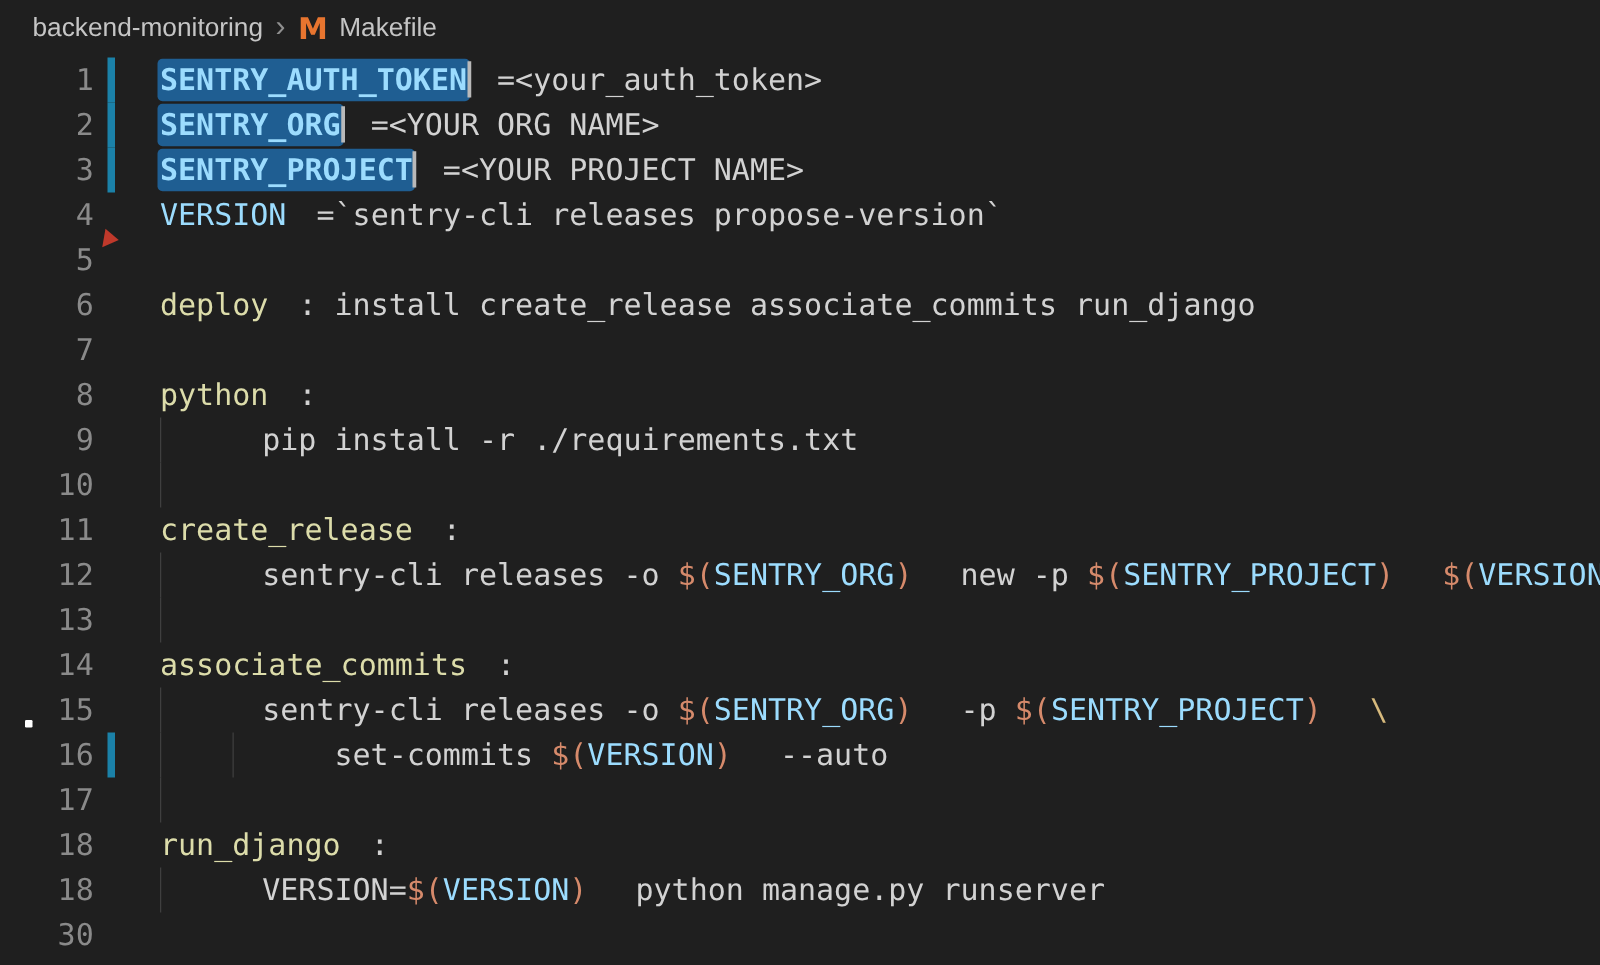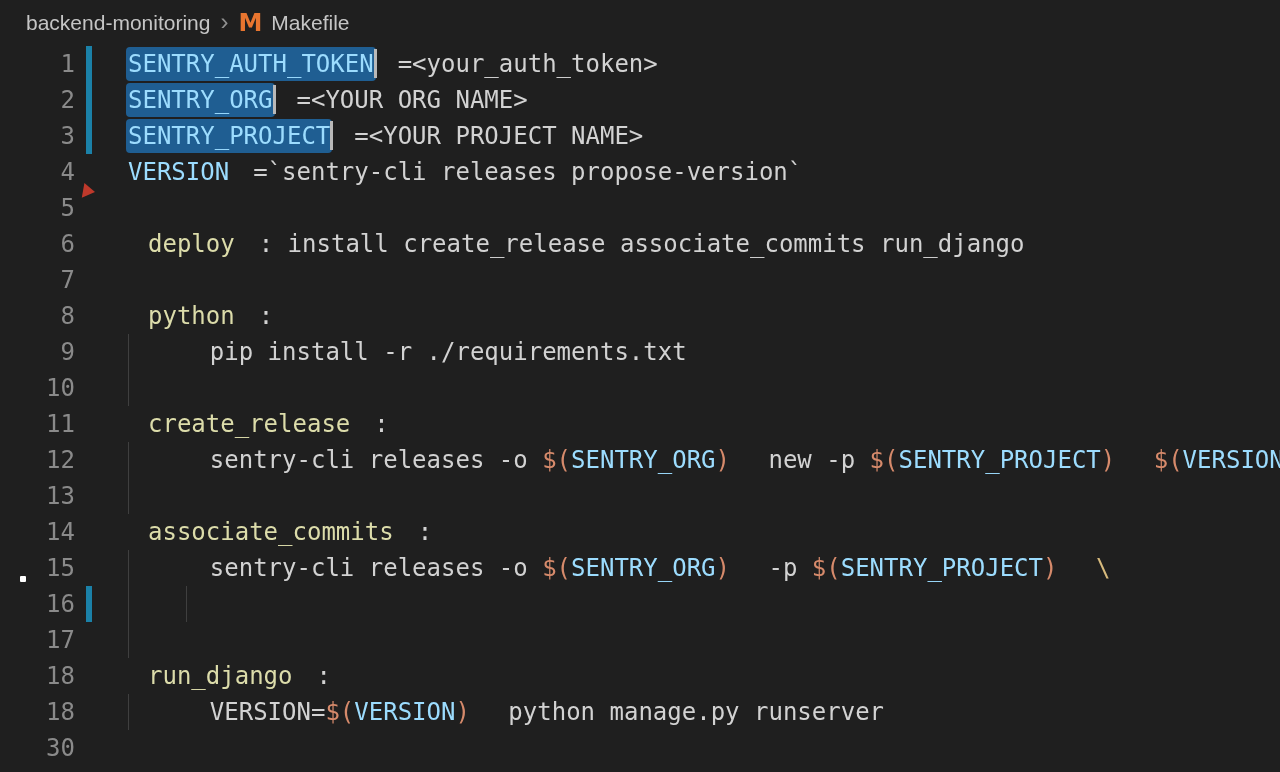--- a/index.html
+++ b/index.html
@@ -76,28 +76,29 @@
     position:absolute;top:0;bottom:0;width:1px;
     background:var(--indent_guide);
   }
   .code{
     position:absolute;left:128px;top:0;height:36px;
     white-space:pre;
     color:var(--text_plain);
   }
   .tk-plain{color:var(--text_plain);padding-left:24px;}
   .tk-var{color:var(--text_variable);}
-  .tk-target{color:var(--text_target);margin-left:20px;}
+  .tk-target{color:var(--text_target);}
   .tk-punct{color:var(--text_punct);}
   .tk-esc{color:var(--text_escape);}
   .sel{
     background:var(--selection_bg);
     border-radius:4px;
     padding:3px 2px;
     margin:16px -2px;
+    font-weight:bold;
   }
   .cursor{
     display:inline-block;
     width:3px;margin-right:-3px;
     height:29px;
     vertical-align:-6px;
     background:var(--cursor);
   }
   
   .red-marker{
@@ -140,21 +141,21 @@
       <div class="row"><div class="gutter">6</div><div class="code"><span class="tk-target">deploy</span><span class="tk-plain">: install create_release associate_commits run_django</span></div></div>
       <div class="row"><div class="gutter">7</div><div class="code"></div></div>
       <div class="row"><div class="gutter">8</div><div class="code"><span class="tk-target">python</span><span class="tk-plain">:</span></div></div>
       <div class="row"><div class="gutter">9</div><div class="guide" style="left: 128px;"></div><div class="code"><span class="tk-plain">    pip install -r ./requirements.txt</span></div></div>
       <div class="row"><div class="gutter">10</div><div class="guide" style="left: 128px;"></div><div class="code"></div></div>
       <div class="row"><div class="gutter">11</div><div class="code"><span class="tk-target">create_release</span><span class="tk-plain">:</span></div></div>
       <div class="row"><div class="gutter">12</div><div class="guide" style="left: 128px;"></div><div class="code"><span class="tk-plain">    sentry-cli releases -o </span><span class="tk-punct">$(</span><span class="tk-var">SENTRY_ORG</span><span class="tk-punct">)</span><span class="tk-plain"> new -p </span><span class="tk-punct">$(</span><span class="tk-var">SENTRY_PROJECT</span><span class="tk-punct">)</span><span class="tk-plain"> </span><span class="tk-punct">$(</span><span class="tk-var">VERSION</span><span class="tk-punct">)</span></div></div>
       <div class="row"><div class="gutter">13</div><div class="guide" style="left: 128px;"></div><div class="code"></div></div>
       <div class="row"><div class="gutter">14</div><div class="code"><span class="tk-target">associate_commits</span><span class="tk-plain">:</span></div></div>
       <div class="row"><div class="gutter">15</div><div class="guide" style="left: 128px;"></div><div class="code"><span class="tk-plain">    sentry-cli releases -o </span><span class="tk-punct">$(</span><span class="tk-var">SENTRY_ORG</span><span class="tk-punct">)</span><span class="tk-plain"> -p </span><span class="tk-punct">$(</span><span class="tk-var">SENTRY_PROJECT</span><span class="tk-punct">)</span><span class="tk-plain"> </span><span class="tk-esc">\</span></div></div>
-      <div class="row"><div class="gutter">16</div><div class="modbar"></div><div class="guide" style="left: 128px;"></div><div class="guide" style="left: 185.8px;"></div></div>
+      <div class="row"><div class="gutter">16</div><div class="modbar"></div><div class="guide" style="left: 128px;"></div><div class="guide" style="left: 185.8px;"></div><div class="code"><span class="tk-plain">        set-commits </span><span class="tk-punct">$(</span><span class="tk-var">VERSION</span><span class="tk-punct">)</span><span class="tk-plain"> --auto</span></div></div>
       <div class="row"><div class="gutter">17</div><div class="guide" style="left: 128px;"></div><div class="code"></div></div>
       <div class="row"><div class="gutter">18</div><div class="code"><span class="tk-target">run_django</span><span class="tk-plain">:</span></div></div>
       <div class="row"><div class="gutter">18</div><div class="guide" style="left: 128px;"></div><div class="code"><span class="tk-plain">    VERSION=</span><span class="tk-punct">$(</span><span class="tk-var">VERSION</span><span class="tk-punct">)</span><span class="tk-plain"> python manage.py runserver</span></div></div>
       <div class="row"><div class="gutter">30</div><div class="code"></div></div>
     </div>
 
   <div class="red-marker"></div>
   <div class="mouse-dot"></div>
 </div>
 

